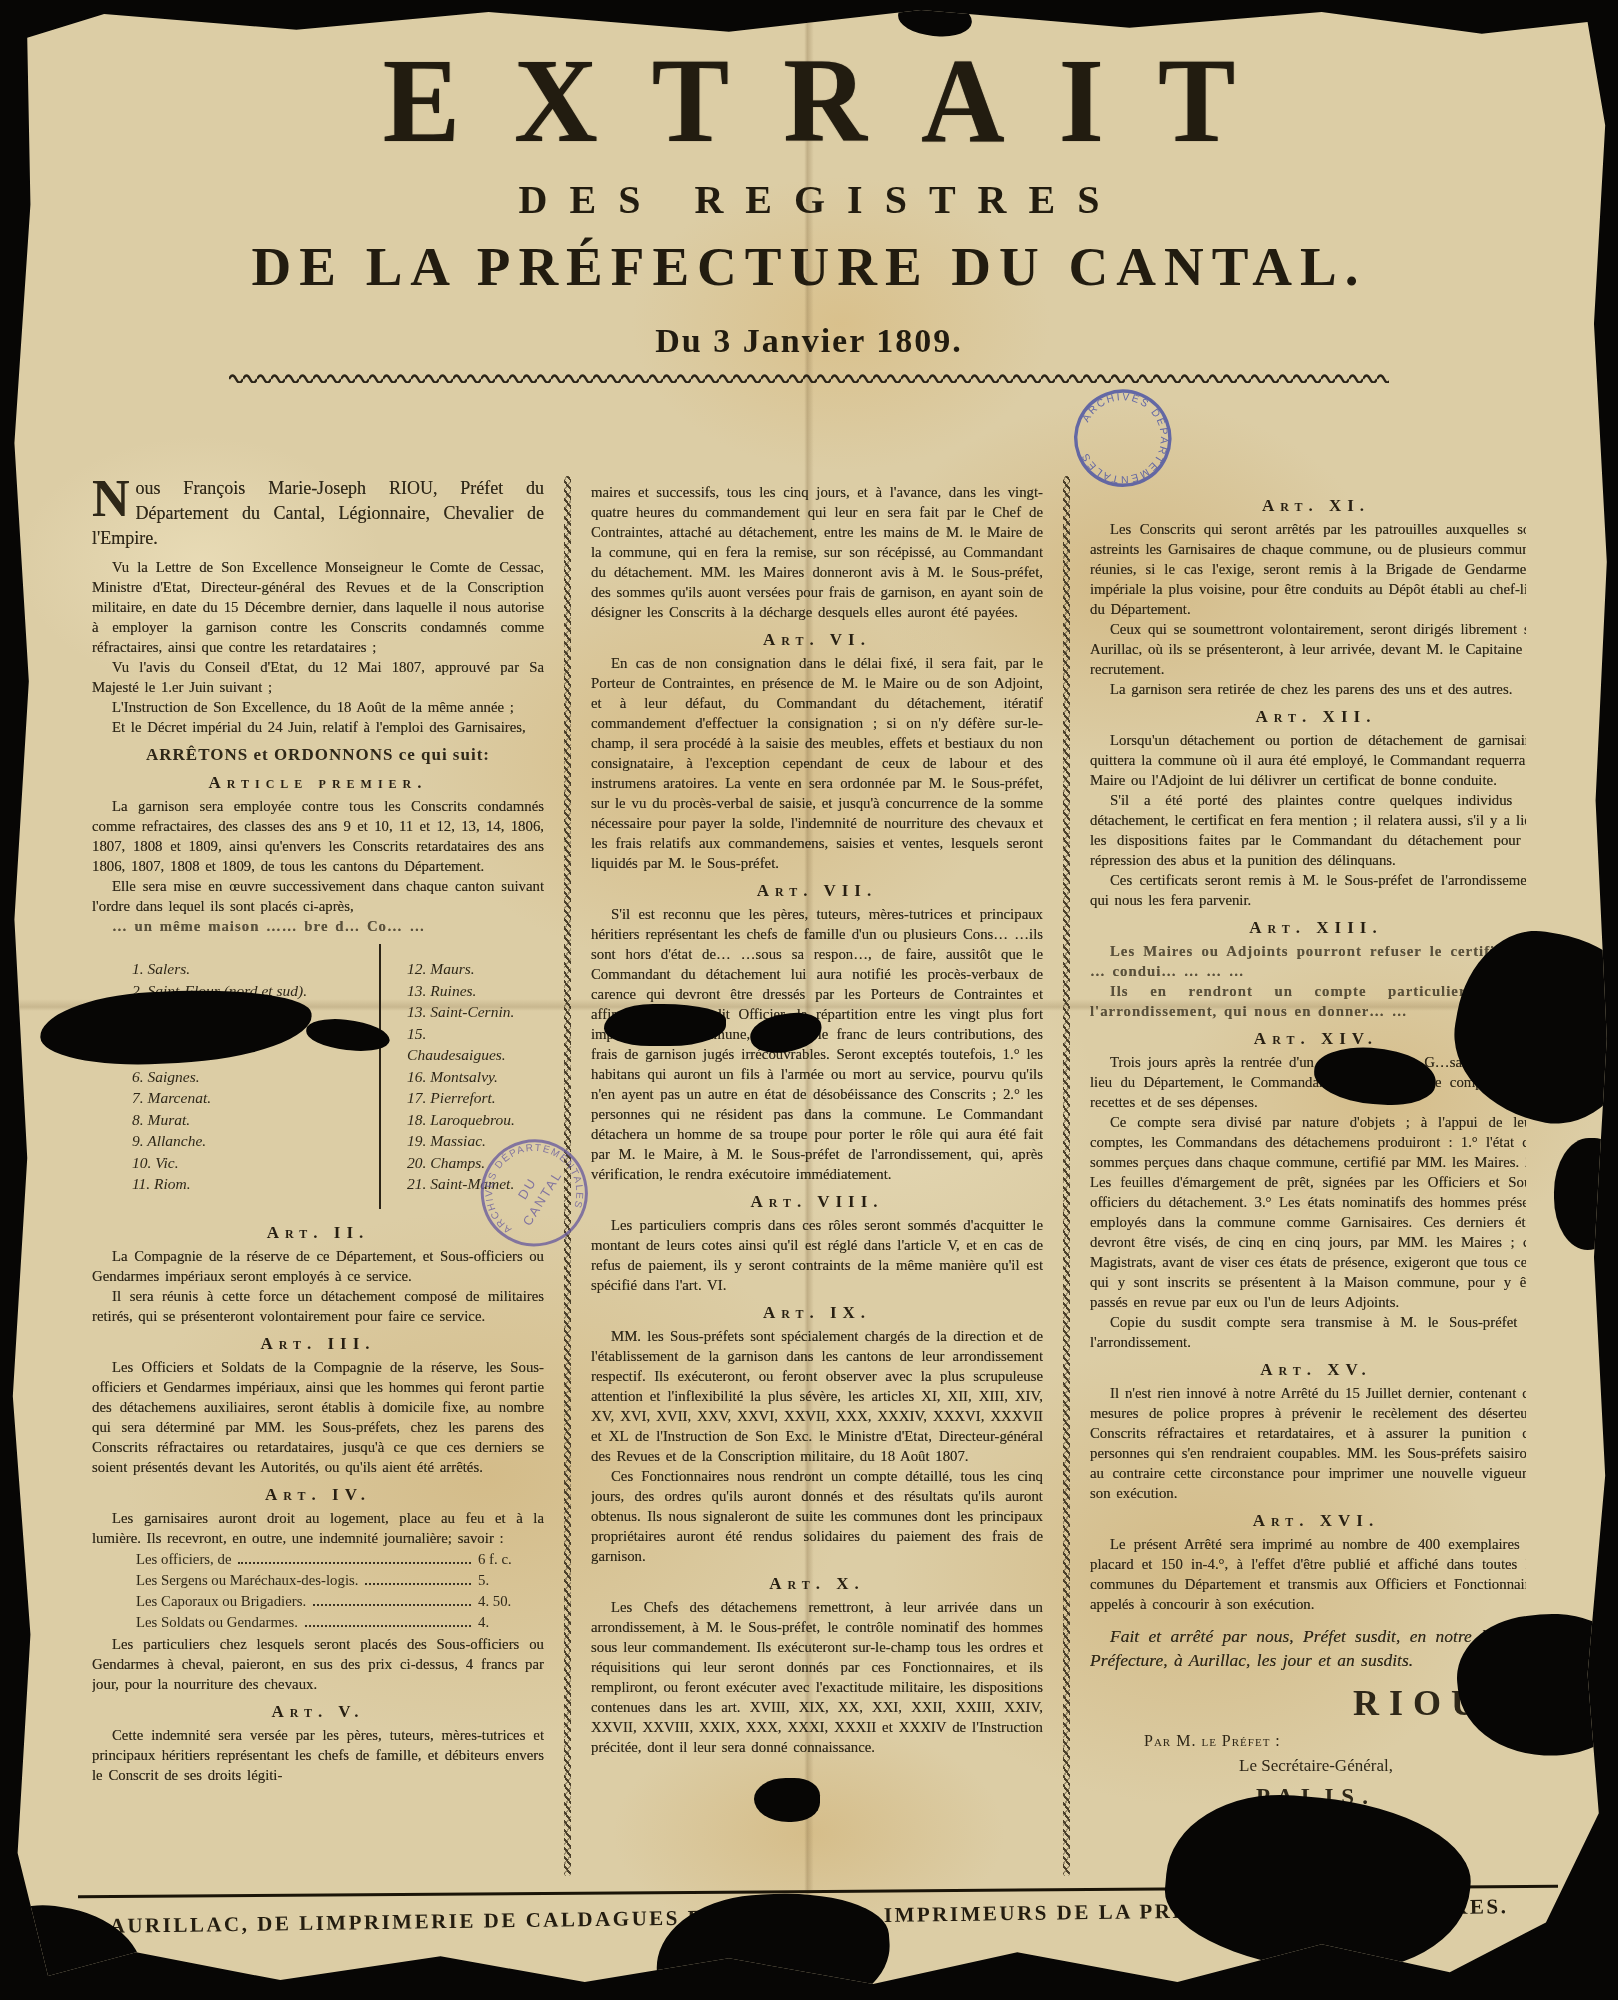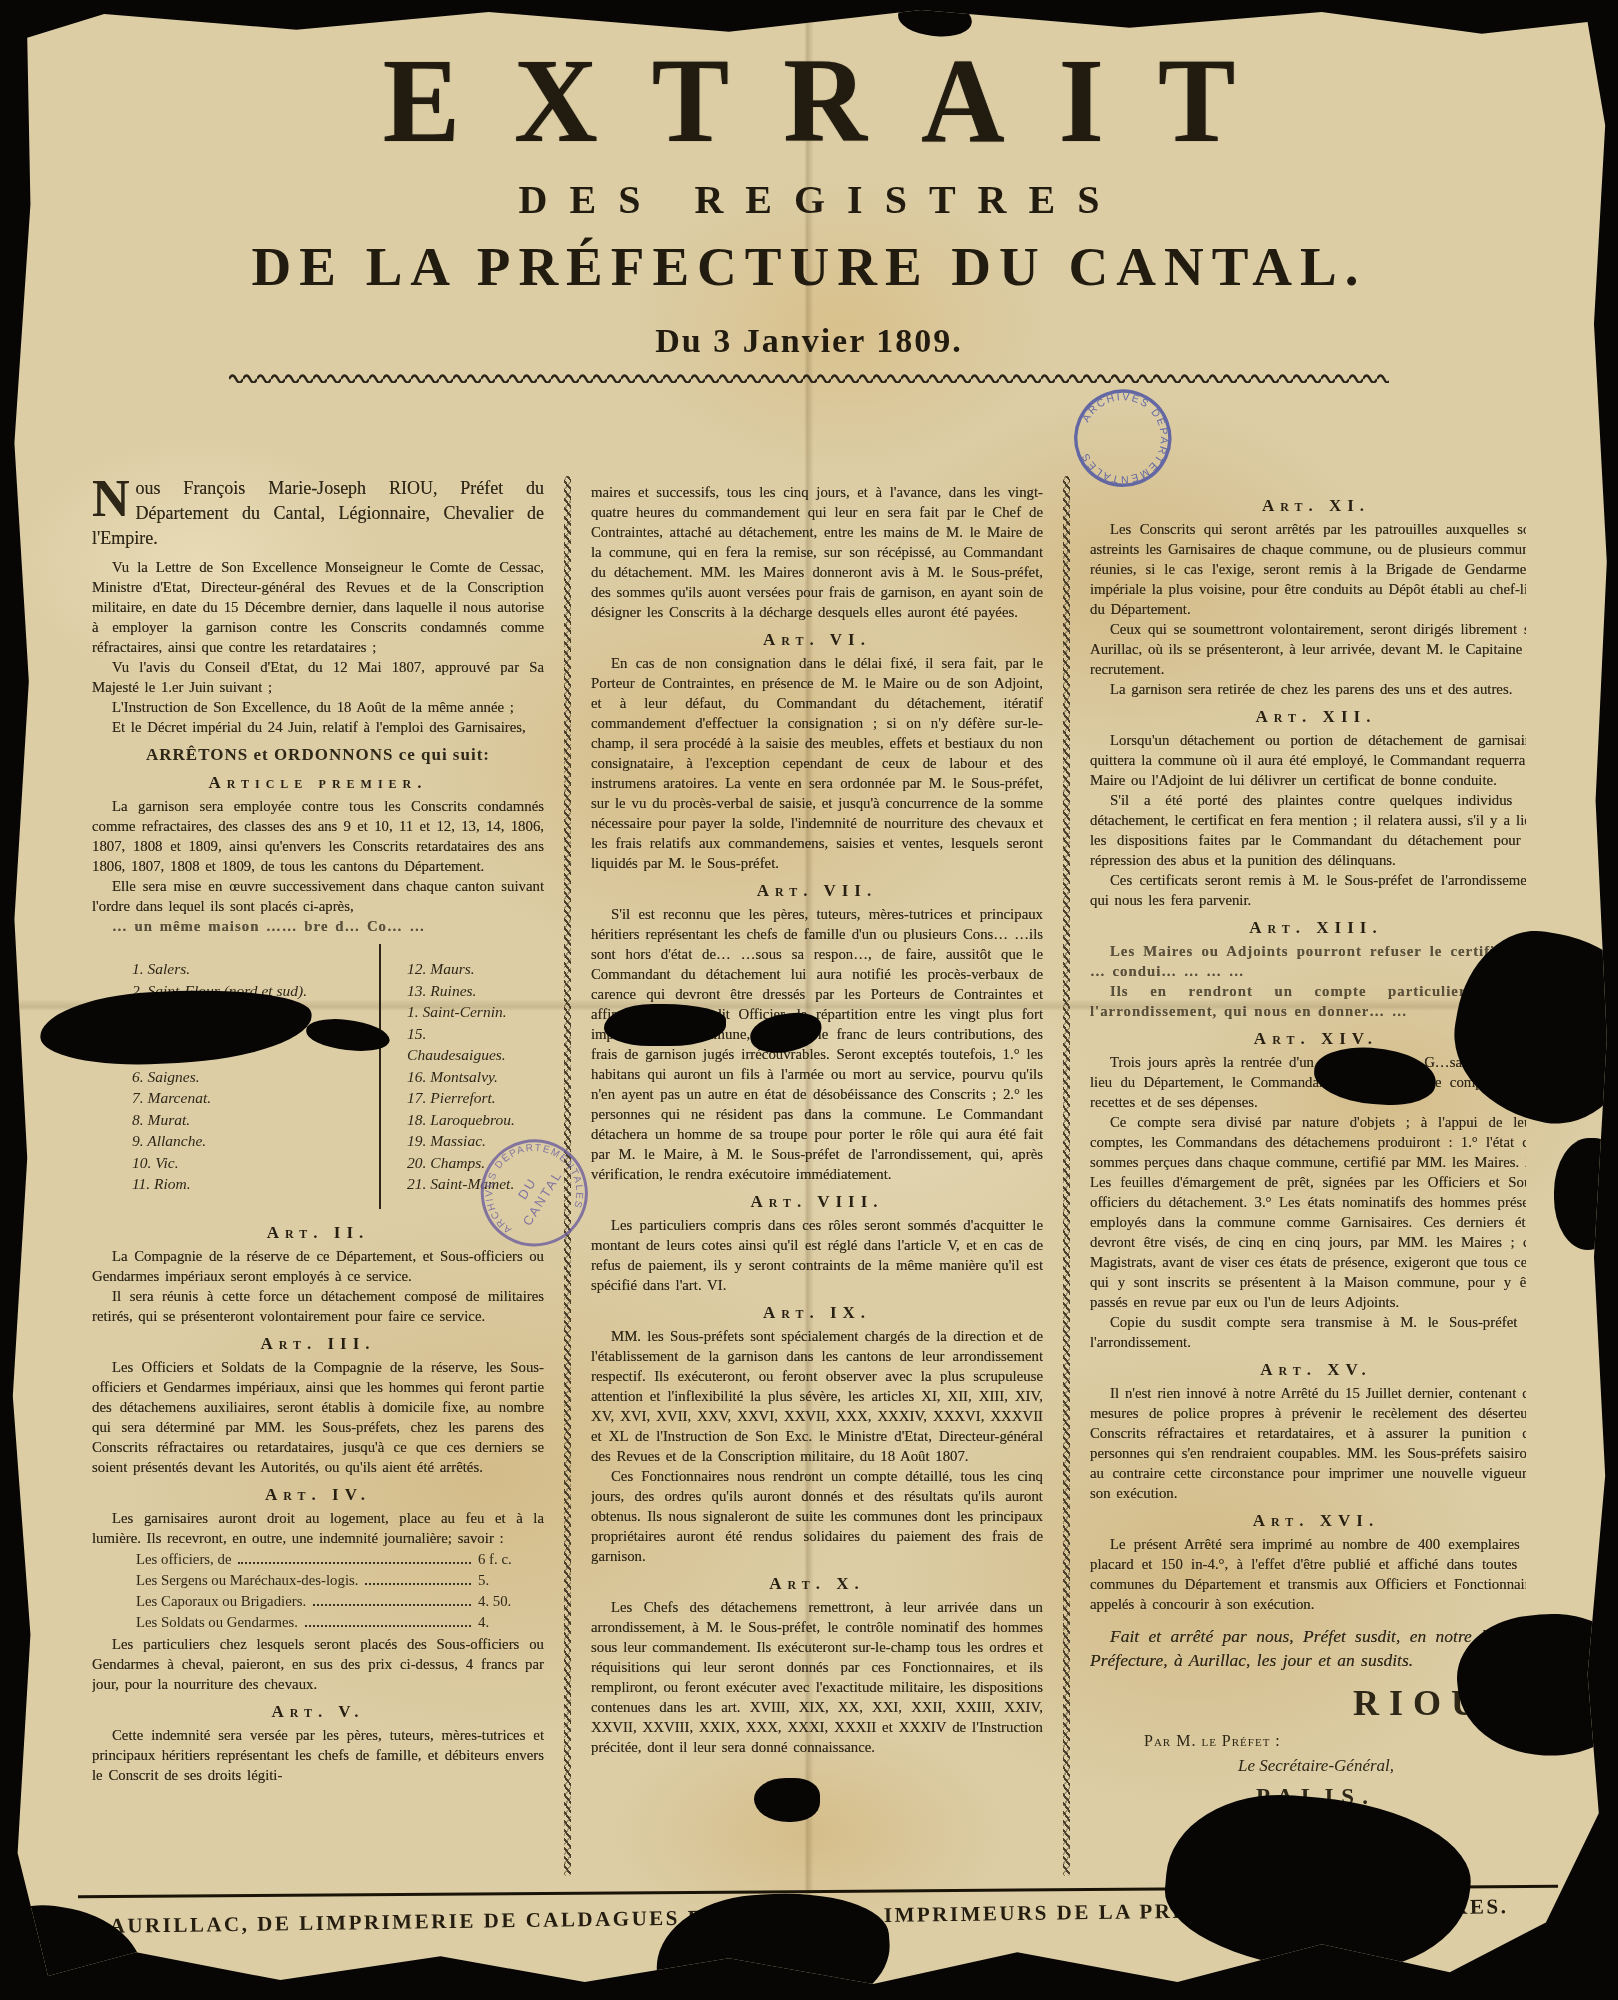--- a/index.html
+++ b/index.html
@@ -70,21 +70,21 @@
   .cantons .cl2{flex:1;}
   
   .tariff{padding:1px 8px 1px 44px;}
   .tariff-row{display:flex;align-items:baseline;font-size:14.8px;line-height:21px;}
   .t-leader{flex:1;border-bottom:2.2px dotted #3a3222;margin:0 7px 4px;}
   .t-val{flex:0 0 58px;}
   
   .closing{font-style:italic;font-size:17.5px !important;line-height:24px !important;margin-top:10px !important;}
   .sig-name{text-align:right;font-size:36px;font-weight:700;letter-spacing:10px;margin:10px 36px 0 0;}
   .sig-par{font-size:16px;margin:8px 0 0 54px;font-variant:small-caps;letter-spacing:1px;}
-  .sig-secr{font-style:italic;font-size:17px;text-align:center;margin-top:6px;}
+  .sig-secr{font-size:17px;text-align:center;margin-top:6px;}
   .sig-palis{text-align:center;font-size:23px;font-weight:700;letter-spacing:8px;margin-top:8px;}
   
   .foot-rule{position:absolute;left:70px;right:52px;top:1884px;height:3px;background:#1a1408;transform:rotate(-.4deg);}
   .imprint{
     position:absolute;left:0;right:0;top:1898px;text-align:center;
     font-size:21px;font-weight:700;letter-spacing:2.5px;color:#241d10;transform:rotate(-.8deg);
   }
   
   .stamp{position:absolute;}
   .stamp-blue{left:1058px;top:376px;transform:rotate(24deg);opacity:.85;}
@@ -149,21 +149,21 @@
           <li>7. Marcenat.</li>
           <li>8. Murat.</li>
           <li>9. Allanche.</li>
           <li>10. Vic.</li>
           <li>11. Riom.</li>
         </ul>
         <div class="vline"></div>
         <ul class="cl2">
           <li>12. Maurs.</li>
           <li>13. Ruines.</li>
-          <li>1. Saint-Cernin.</li>
+          <li>13. Saint-Cernin.</li>
           <li>15. Chaudesaigues.</li>
           <li>16. Montsalvy.</li>
           <li>17. Pierrefort.</li>
           <li>18. Laroquebrou.</li>
           <li>19. Massiac.</li>
           <li>20. Champs.</li>
           <li>21. Saint-Mamet.</li>
         </ul>
       </div>
       <div class="art-h">Art. II.</div>

